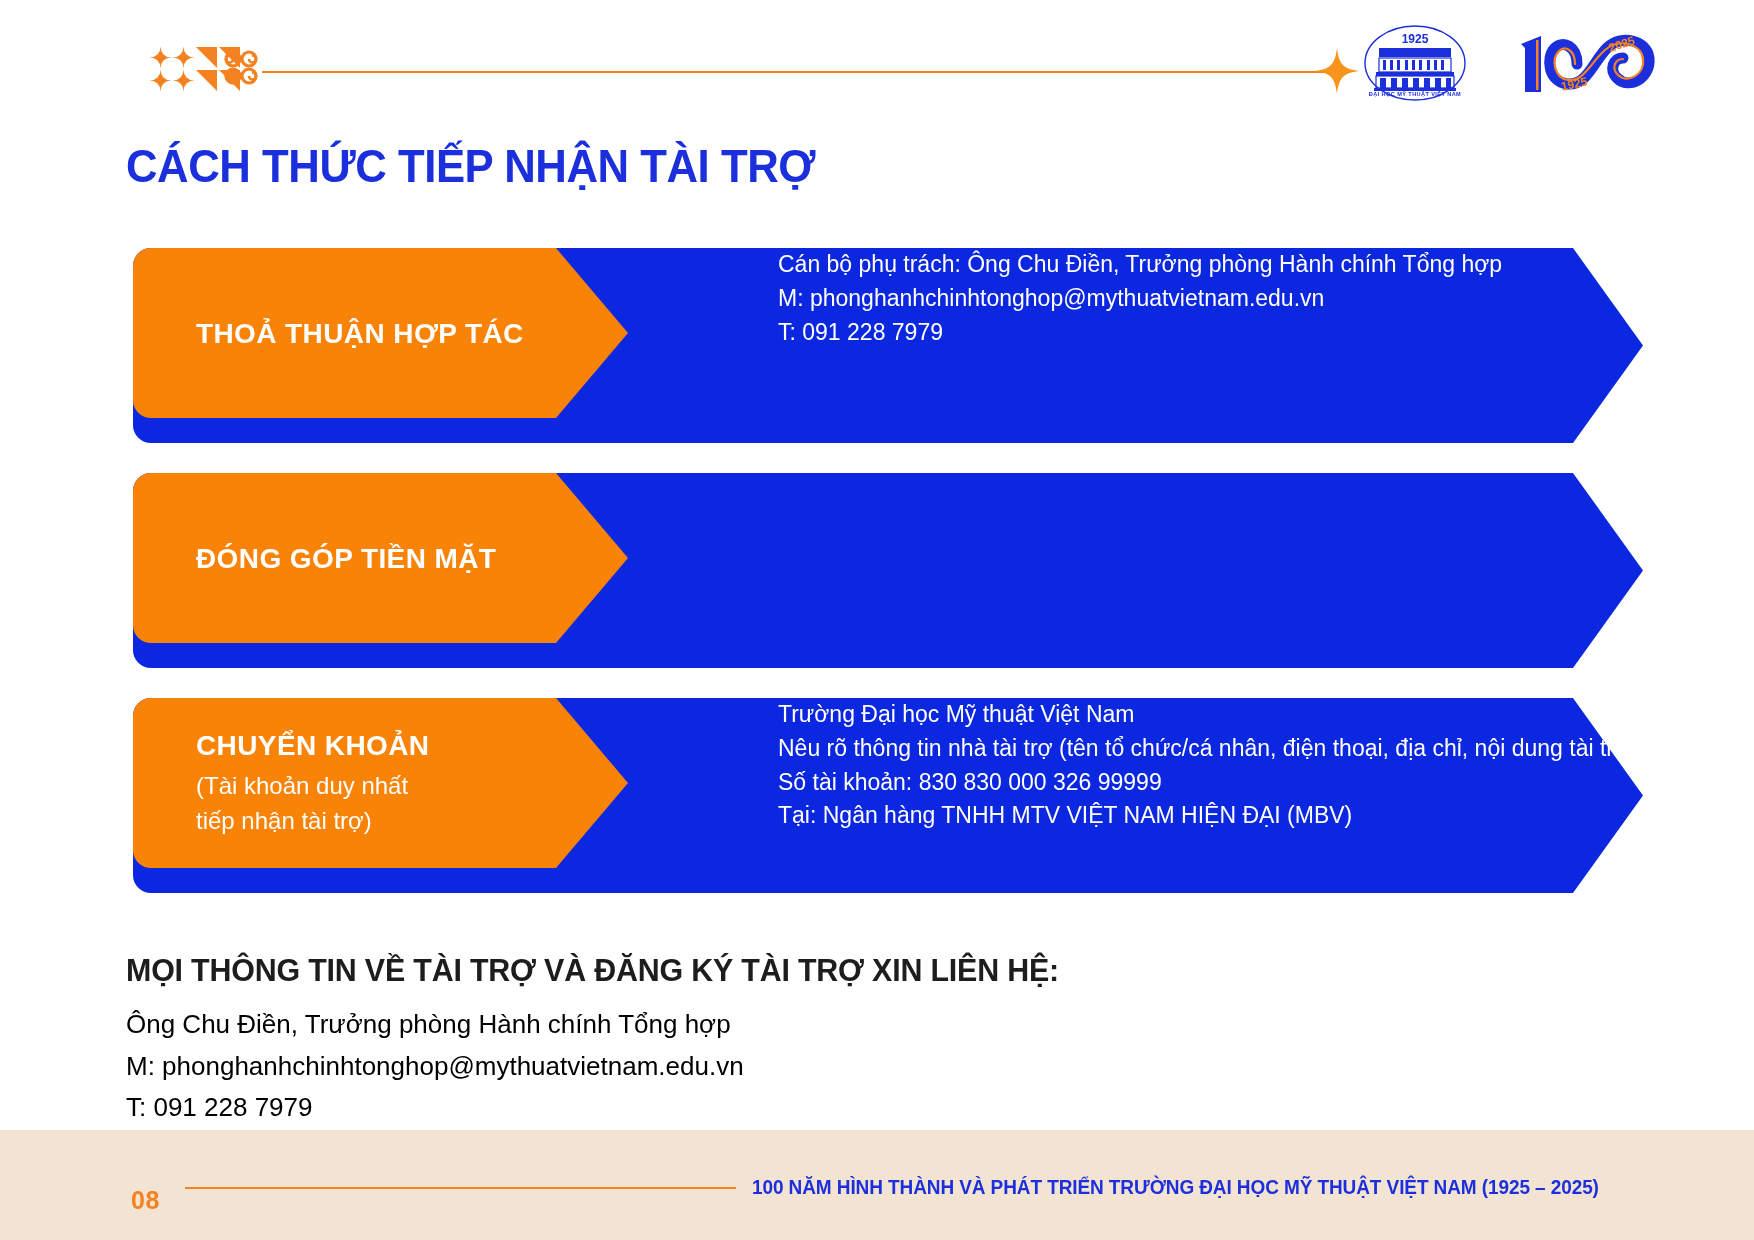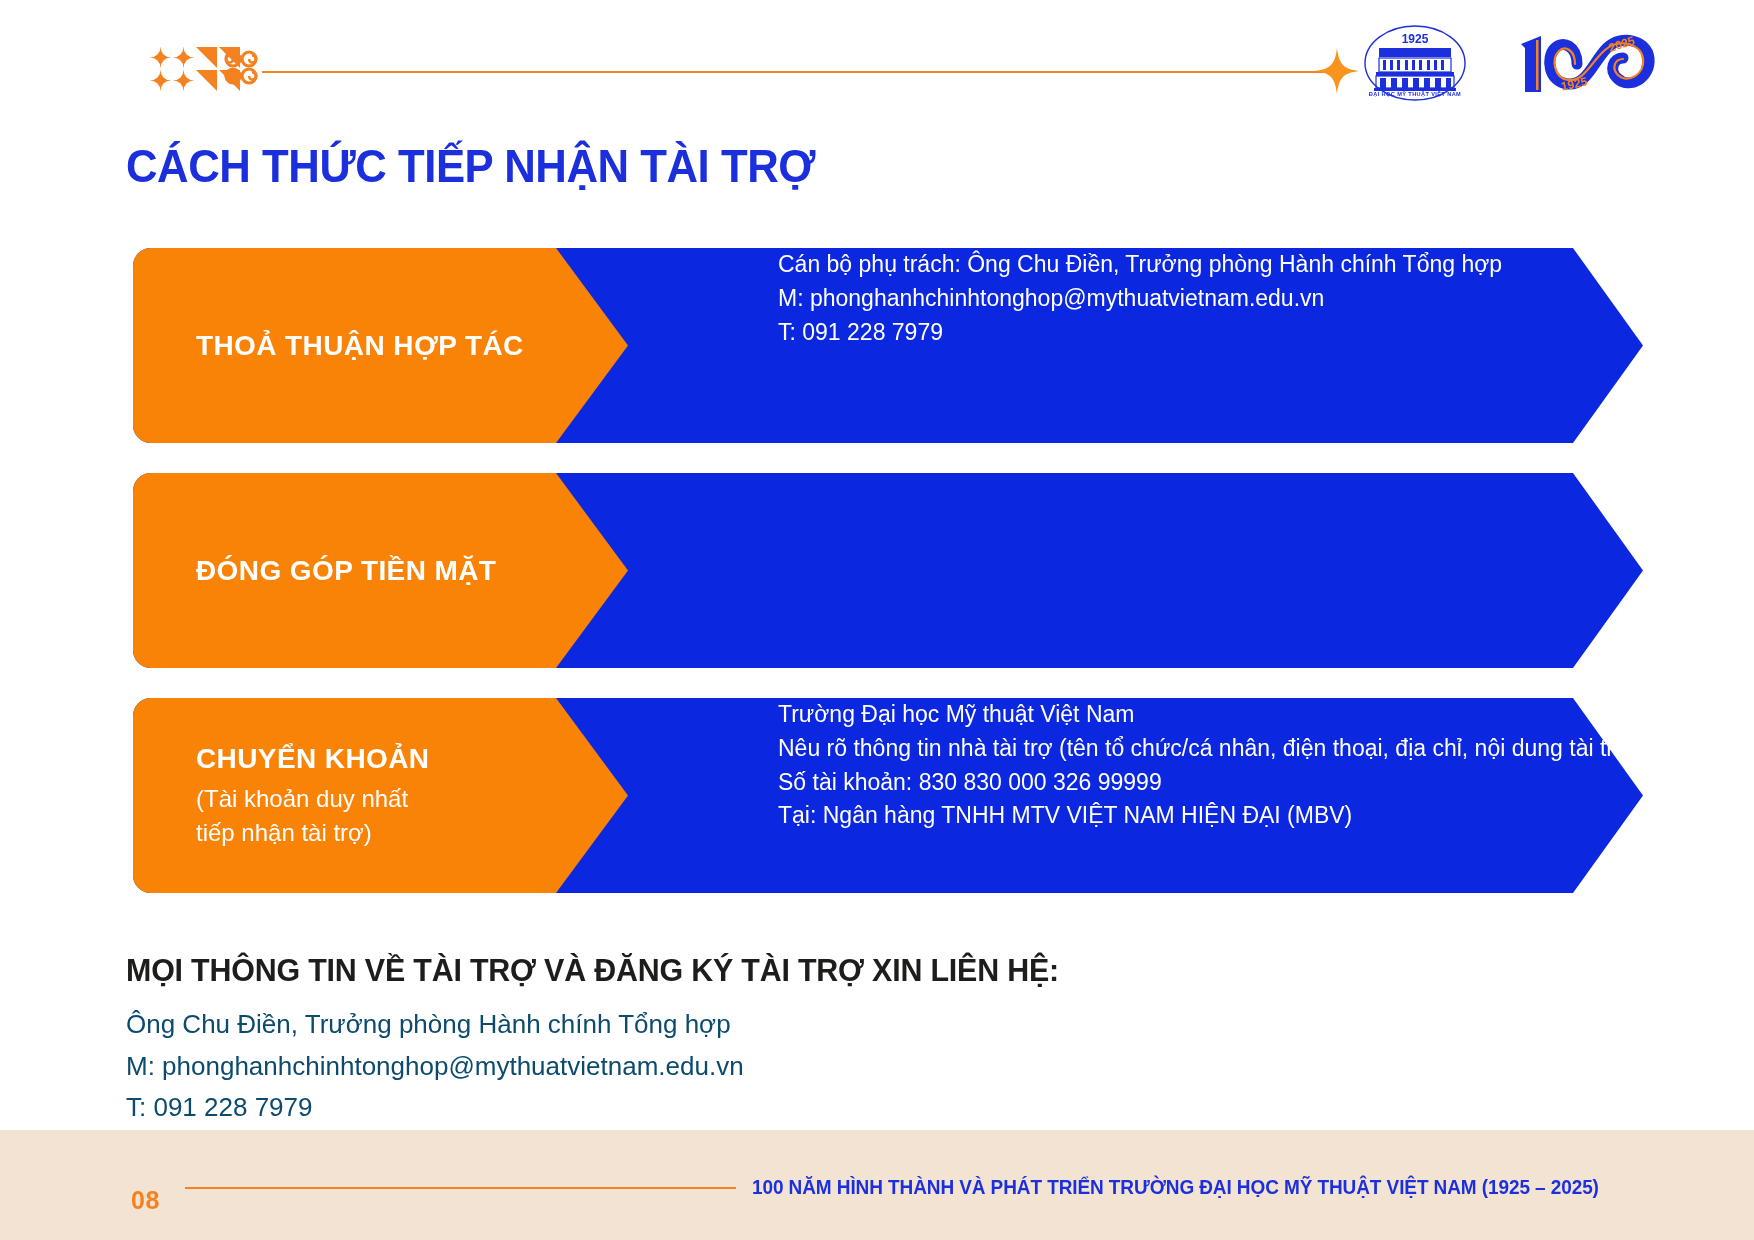--- a/index.html
+++ b/index.html
@@ -109,21 +109,21 @@
       0 0,
       calc(100% - 70px) 0,
       100% 50%,
       calc(100% - 70px) 100%,
       0 100%);
   }
   .row-orange {
     position: absolute;
     left: 0; top: 0;
     width: 495px;
-    height: 195px;
+    height: 170px;
     background: #F98307;
     border-radius: 18px 0 0 18px;
     clip-path: polygon(
       0 0,
       calc(100% - 72px) 0,
       100% 50%,
       calc(100% - 72px) 100%,
       0 100%);
     display: flex;
     flex-direction: column;
@@ -170,21 +170,21 @@
     font-size: 32px;
     font-weight: bold;
     color: #1D1D1B;
     letter-spacing: -0.2px;
     transform: scaleX(0.95);
     transform-origin: left center;
     white-space: nowrap;
   }
   .contact-line {
     font-size: 26px;
-    color: #0c4a6e;
+    color: #000000;
     line-height: 1.52;
     margin-top: 2px;
     white-space: nowrap;
   }
   .contact-lines { margin-top: 16px; }
 
   
   .footer {
     position: absolute;
     left: 0;

